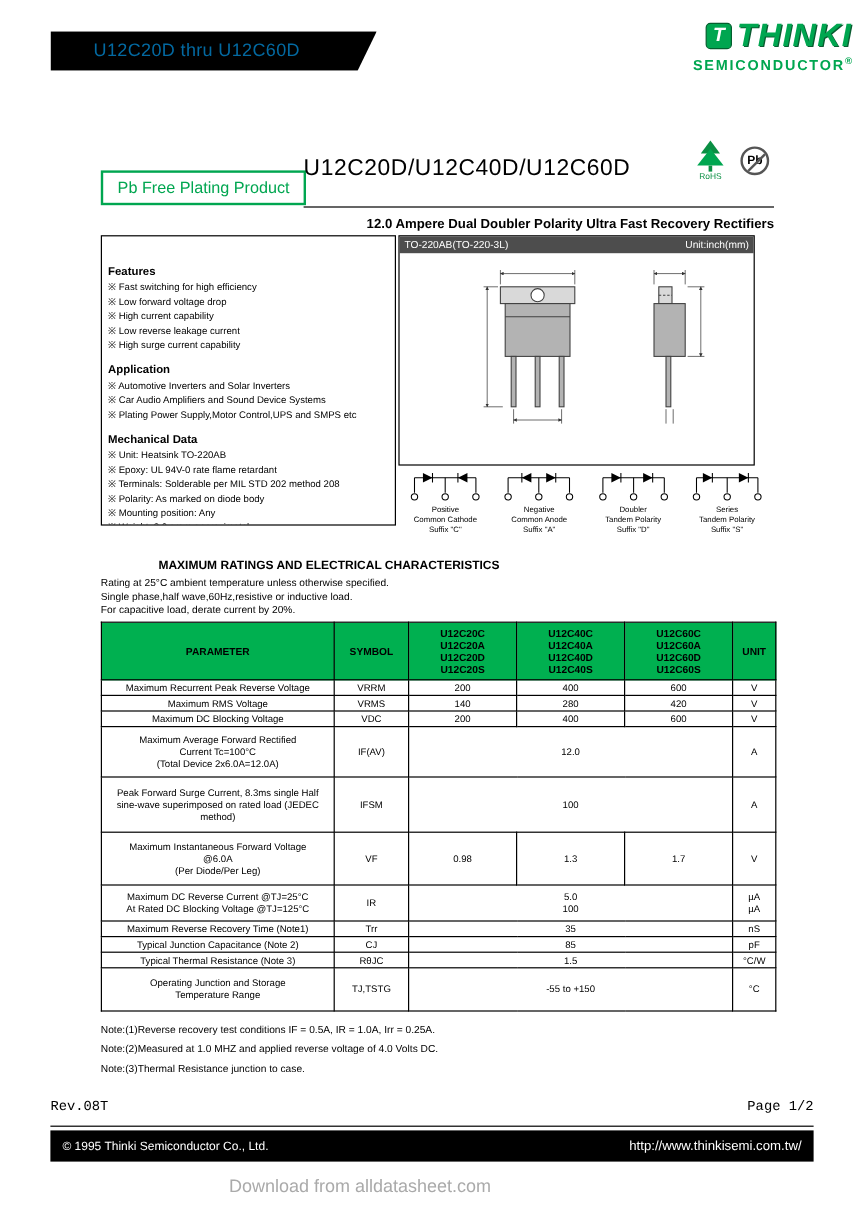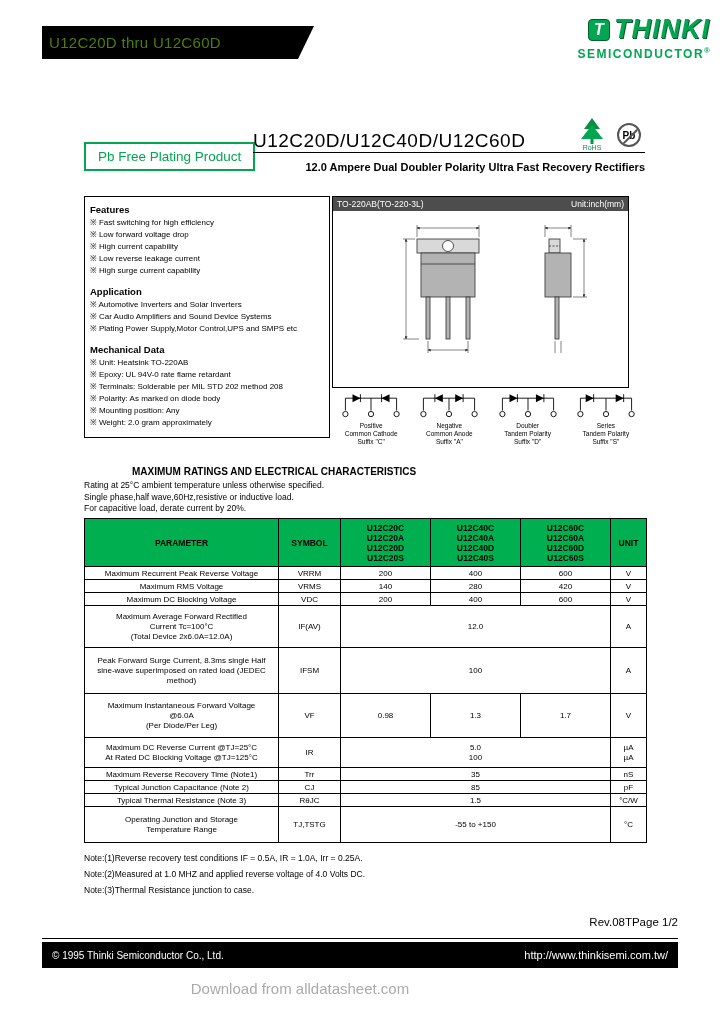--- a/index.html
+++ b/index.html
@@ -6,23 +6,23 @@
   html,body { background:#fff; }
   body {
     width:720px; height:1012px; position:relative;
     font-family:"Liberation Sans", sans-serif; color:#000;
   }
   .page { position:absolute; inset:0; background:#fff; overflow:hidden; }
 
   
   .top-banner {
     position:absolute; left:42px; top:26px; width:272px; height:33px;
-    background:#000; color:#4d7c0f;
+    background:#000; color:#0369a1;
     clip-path:polygon(0 0, 100% 0, calc(100% - 16px) 100%, 0 100%);
-    display:flex; align-items:center; padding-left:7px;
+    display:flex; align-items:center; padding-left:36px;
     font-size:15px; letter-spacing:0.3px;
   }
 
   
   .logo { position:absolute; right:10px; top:14px; width:185px; text-align:right; }
   .logo-row { display:flex; align-items:center; justify-content:flex-end; gap:4px; }
   .logo-icon {
     width:22px; height:22px; background:var(--green_brand,#00A650);
     color:#fff; border-radius:4px; display:flex; align-items:center; justify-content:center;
     font-weight:bold; font-style:italic; font-size:16px; border:1px solid #035f2e;
@@ -37,40 +37,40 @@
   
   .pbfree-box {
     position:absolute; left:84px; top:142px; padding:5px 12px;
     border:2px solid var(--green_brand,#00A650); color:var(--green_brand,#00A650);
     font-size:13.5px;
   }
 
   
   .title-block { position:absolute; left:253px; top:116px; width:392px; }
   .title-row {
-    display:flex; justify-content:space-between; align-items:center;
-    border-bottom:1.5px solid #000; padding-bottom:0;
+    display:flex; justify-content:space-between; align-items:flex-start;
+    border-bottom:1.5px solid #000; padding-bottom:20px;
   }
   .doc-title { font-size:19px; letter-spacing:0.5px; padding-top:14px; }
   .cert-icons { display:flex; align-items:flex-end; gap:12px; padding-right:4px; }
   .pb-circle {
     width:24px; height:24px; border:2px solid #555; border-radius:50%;
     display:flex; align-items:center; justify-content:center;
     font-size:10px; font-weight:bold; position:relative; overflow:hidden; margin-bottom:4px;
   }
   .pb-circle::after {
     content:""; position:absolute; left:50%; top:-4px; width:2px; height:32px;
     background:#555; transform:rotate(45deg);
   }
   .subtitle { text-align:right; font-size:11px; font-weight:bold; margin-top:8px; }
 
   
   .features-box {
     position:absolute; left:84px; top:196px; width:246px; height:242px;
-    border:1px solid #000; padding:4px 5px; overflow:hidden;
+    border:1px solid #000; padding:21px 5px; overflow:hidden;
   }
   .sec-head { font-size:9.5px; font-weight:bold; margin:3px 0 2px; }
   .sec-item { font-size:8px; line-height:12px; white-space:nowrap; }
   .sec-gap { height:6px; }
 
   
   .package-box {
     position:absolute; left:332px; top:196px; width:297px; height:192px;
     border:1px solid #000;
   }
@@ -113,21 +113,21 @@
   tr.rh36 td { height:36px; }
   td.pl { text-align:left; padding-left:4px; }
   .cell-lines div { line-height:10px; }
 
   
   .notes { position:absolute; left:84px; top:850px; font-size:8.5px; line-height:16px; }
 
   
   .rev-line {
     position:absolute; left:42px; top:916px; width:636px;
-    display:flex; justify-content:flex-end; font-size:11.5px;
+    display:flex; justify-content:space-between; font-size:11.5px;font-family:Liberation Mono, monospace;
   }
   .footer-rule { position:absolute; left:42px; top:938px; width:636px; border-top:1px solid #000; }
   .footer-bar {
     position:absolute; left:42px; top:942px; width:636px; height:26px;
     background:#000; color:#fff; display:flex; justify-content:space-between;
     align-items:center; padding:0 10px; font-size:10px;
   }
   .footer-bar a { color:#fff; text-decoration:none; font-size:11px; }
   .watermark {
     position:absolute; left:0; top:980px; width:600px; text-align:center;

